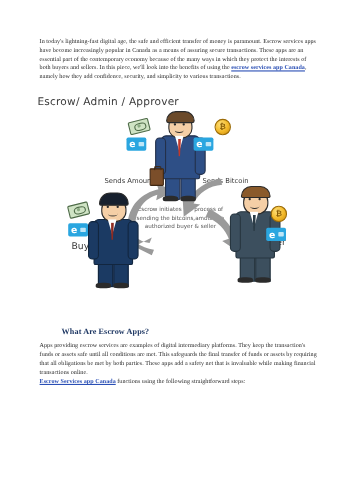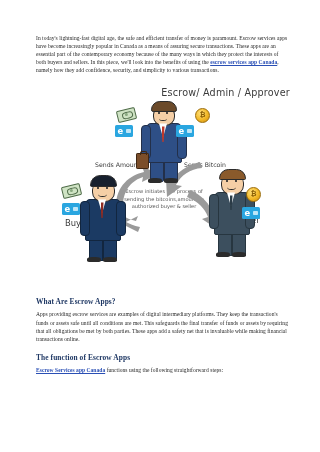--- a/index.html
+++ b/index.html
@@ -47,36 +47,36 @@
     font-weight: 700;
   }
   .section-heading {
     font-family: "Liberation Serif", "DejaVu Serif", serif;
     font-size: 7.4px;
     font-weight: 700;
     color: #1f3864;
     margin: 0 0 4px 0;
     letter-spacing: 0.1px;
   }
-  .gap-before-h1 { margin-top: 14px; }
+  .gap-before-h1 { margin-top: 14px; margin-left: 20px; }
   .gap-before-h2 { margin-top: 10px; }
 
   
   .figure {
     position: relative;
     width: 256px;
     height: 200px;
     margin: 9px 0 0 -2px;
   }
   .fig-title {
     position: absolute;
     top: 4px;
     left: 0;
     width: 256px;
-    text-align: right;
+    text-align: left;
     font-family: "DejaVu Sans", "Liberation Sans", sans-serif;
     font-size: 9.6px;
     color: #3a3a3a;
     letter-spacing: 0.2px;
   }
   .lbl {
     position: absolute;
     font-family: "DejaVu Sans", "Liberation Sans", sans-serif;
     color: #3a3a3a;
     white-space: nowrap;
@@ -339,16 +339,15 @@
     <div class="lbl lbl-sends-amount">Sends Amount</div>
     <div class="lbl lbl-sends-bitcoin">Sends Bitcoin</div>
     <div class="lbl lbl-buyer">Buyer</div>
     <div class="lbl lbl-seller">Seller</div>
     <div class="center-note">Escrow initiates the process of sending the bitcoins,amount to authorized buyer &amp; seller</div>
   </div>
 
   <h2 class="section-heading gap-before-h1">What Are Escrow Apps?</h2>
   <p class="body-par">Apps providing escrow services are examples of digital intermediary platforms. They keep the transaction's funds or assets safe until all conditions are met. This safeguards the final transfer of funds or assets by requiring that all obligations be met by both parties. These apps add a safety net that is invaluable while making financial transactions online.</p>
 
-  <h2 class="section-heading gap-before-h2">The function of Escrow Apps</h2>
   <p class="body-par"><a href="#" class="inline-link">Escrow Services app Canada</a><span> functions using the following straightforward steps:</span></p>
 
 </div>
 
 </body></html>

